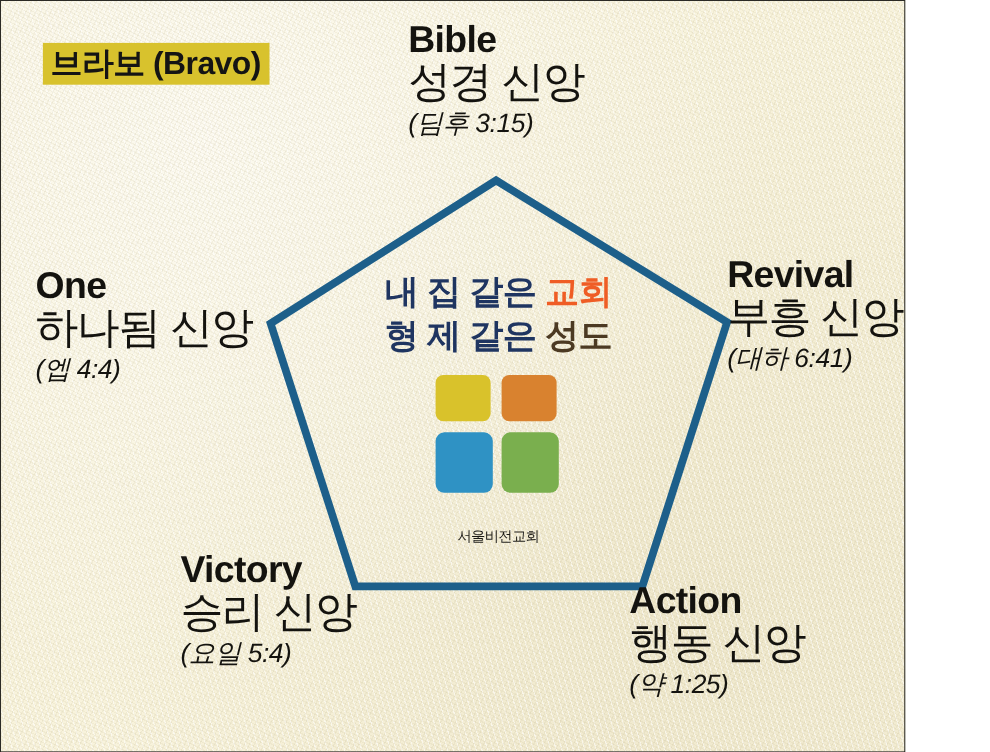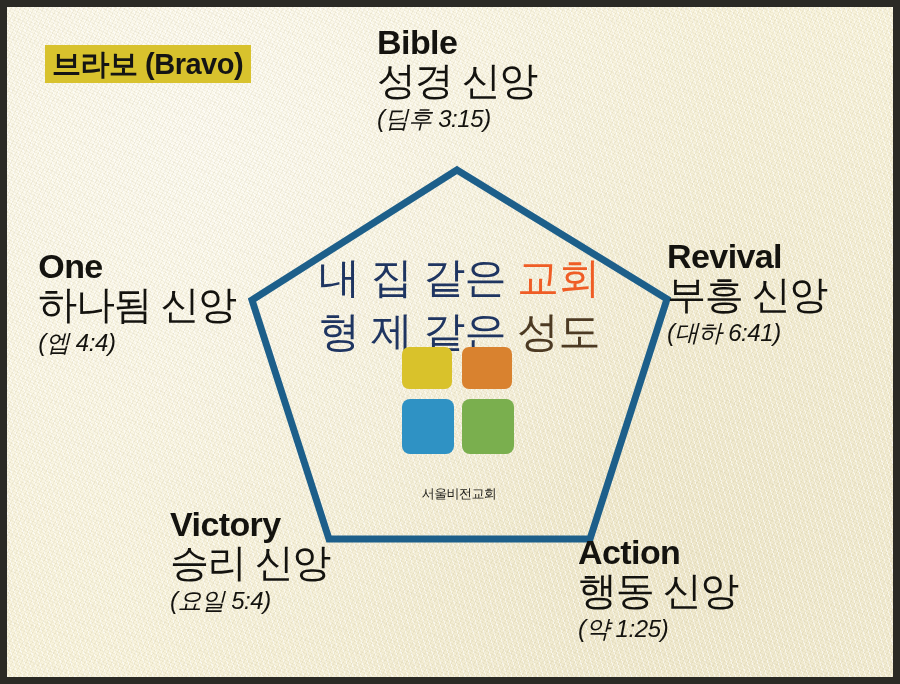--- a/index.html
+++ b/index.html
@@ -3,26 +3,26 @@
 <meta charset="utf-8">
 <title>BRAVO</title>
 <style>
   html, body {
     margin: 0;
     padding: 0;
     background: #ffffff;
   }
   #stage {
     position: relative;
-    width: 900px;
+    width: 823px;
     height: 684px;
     overflow: hidden;
     background-color: #f8f3dd;
     box-sizing: border-box;
-    border: 7px solid #000000;
+    border: 1px solid #000000;
     font-family: "Liberation Sans", "DejaVu Sans", sans-serif;
     -webkit-font-smoothing: antialiased;
   }
   
   #paper-texture {
     position: absolute;
     inset: 0;
     pointer-events: none;
     background-color: #f8f3dc;
     background-image:
@@ -105,22 +105,22 @@
   
   #center-block {
     position: absolute;
     left: 452px;
     top: 244px;
     transform: translateX(-50%);
     text-align: center;
     width: 320px;
   }
   .center-line {
-    font-size: 42px;
-    font-weight: 400;
+    font-size: 31px;
+    font-weight: 700;
     letter-spacing: -0.6px;
     line-height: 1.28;
     color: #1f3561;
     white-space: nowrap;
   }
   .accent-orange { color: #ef5d25; }
   .accent-brown  { color: #4c3a23; }
 
   #logo-squares {
     position: absolute;

